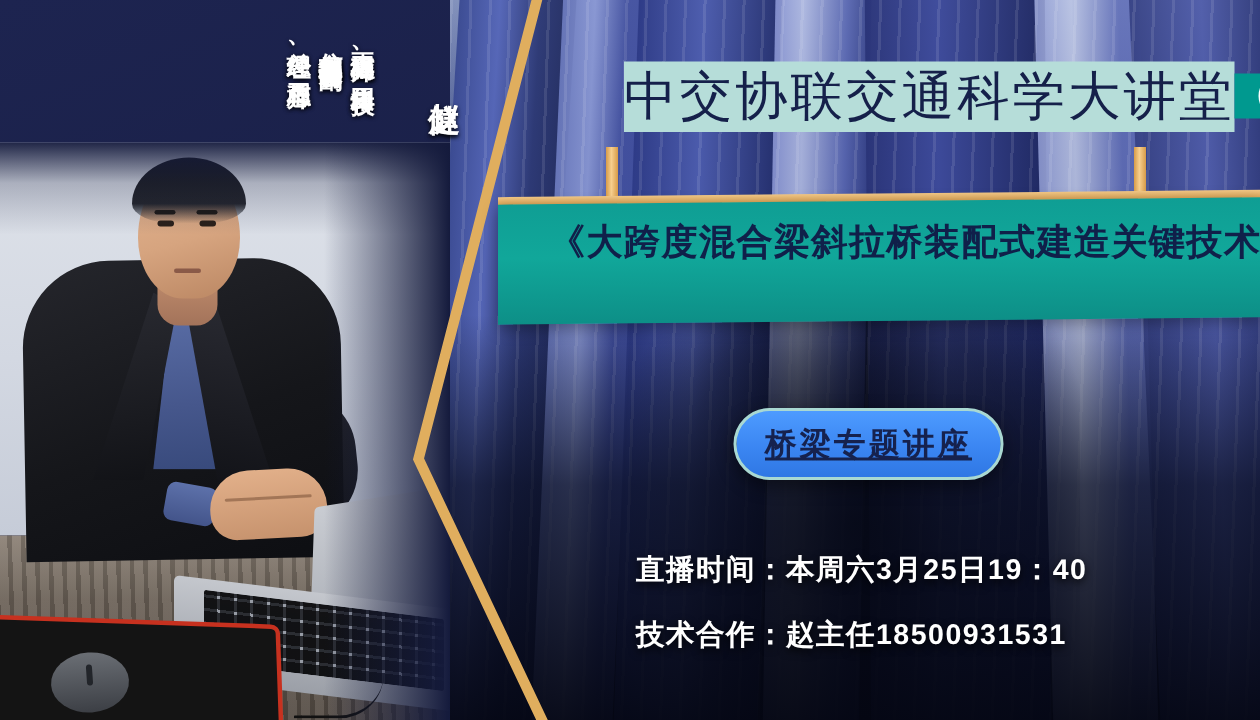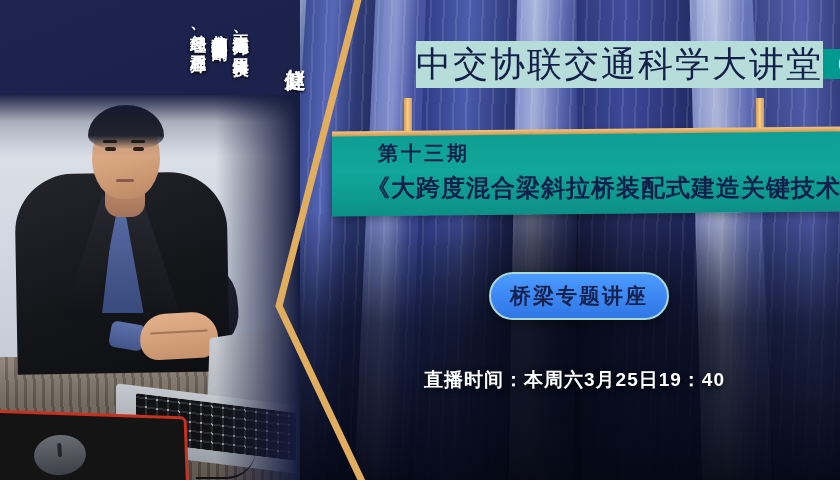--- a/index.html
+++ b/index.html
@@ -132,21 +132,21 @@
     transform:skewY(-0.55deg);box-shadow:0 3px 10px rgba(0,0,0,.35);}
   .ep-inner{transform:skewY(0.55deg);padding:6px 0 0 34px;}
   .ep-line1{color:#10204a;font-size:20px;font-weight:bold;letter-spacing:3px;margin-left:12px;}
   .ep-line2{color:#10204a;font-size:24px;font-weight:bold;letter-spacing:1px;margin-top:5px;white-space:nowrap;}
 
   
   .pill{position:absolute;left:489px;top:272px;width:176px;height:44px;border-radius:24px;
     background:linear-gradient(180deg,#4d9bff 0%,#3b86f2 55%,#2f77e4 100%);
     border:2px solid #a9d8d2;display:flex;align-items:center;justify-content:center;
     box-shadow:0 4px 12px rgba(0,0,0,.45);}
-  .pill span{color:#16224e;font-size:21px;font-weight:bold;letter-spacing:2px;}
+  .pill span{color:#16224e;font-size:21px;font-weight:bold;letter-spacing:2px;text-decoration:underline;}
 
   
   .info{position:absolute;left:424px;color:#fff;font-size:19px;font-weight:bold;
     letter-spacing:1px;white-space:nowrap;text-shadow:0 2px 6px rgba(0,0,0,.9);}
   .info.l1{top:367px;}
   .info.l2{top:410px;}
 </style>
 </head>
 <body>
 
@@ -219,24 +219,24 @@
     <div class="tb-search">
       <div class="mag">
         <div class="ring"></div>
           <div class="stick"></div>
       </div>
     </div>
   </div>
 
   <div class="ep-banner">
     <div class="ep-inner">
-      <div class="ep-line1">第十三期</div>
       <div class="ep-line2">《大跨度混合梁斜拉桥装配式建造关键技术》</div>
     </div>
   </div>
 
   <div class="pill">
     <span>桥梁专题讲座</span>
   </div>
 
   <div class="info l1">直播时间：本周六3月25日19：40</div>
+  <div class="info l2">技术合作：赵主任18500931531</div>
 
 </div>
 
 </body></html>

